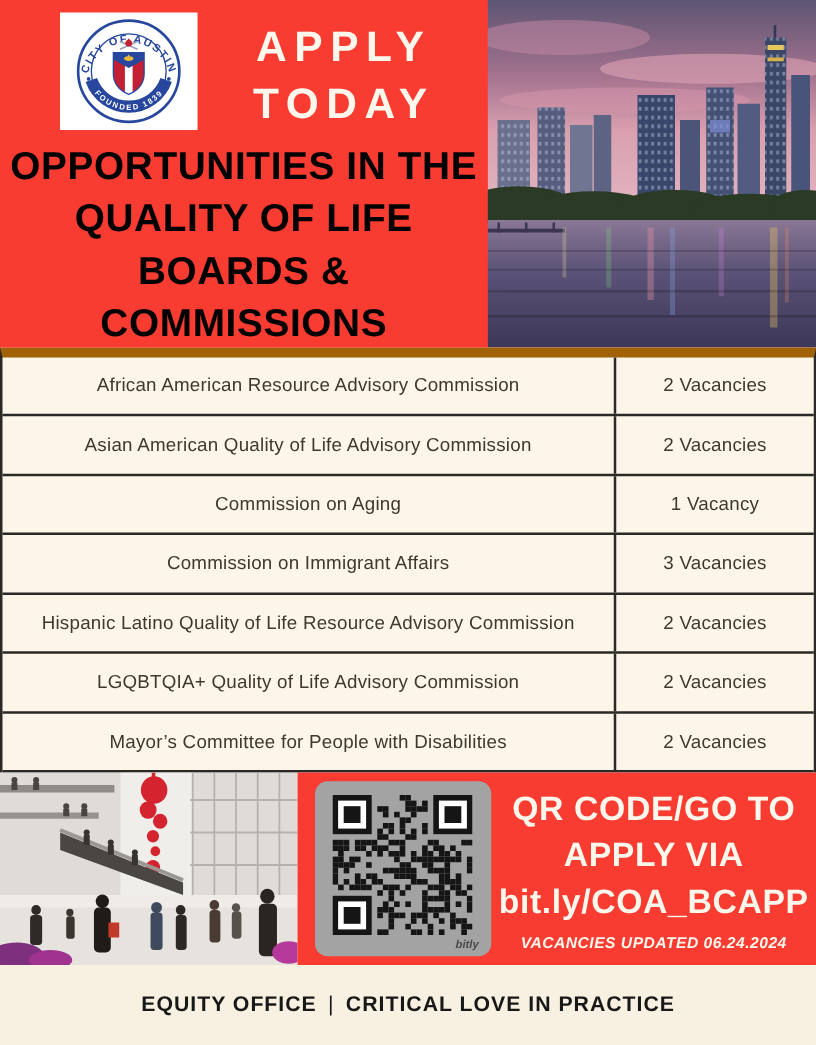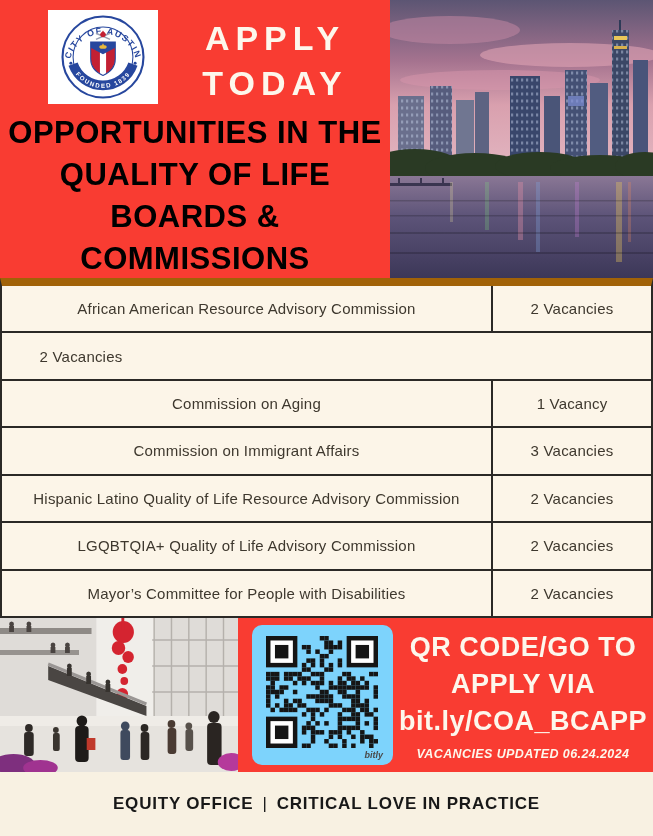--- a/index.html
+++ b/index.html
@@ -43,21 +43,21 @@
     font-size:15px; color:#3E382E; letter-spacing:0.2px;
   }
 
   
   .bottom-section { display:flex; height:154px; }
   .library-photo { width:247px; height:154px; display:block; }
   .apply-panel {
     flex:1; background:#F93C32; display:flex; align-items:center; position:relative;
   }
   .qr-box {
-    width:141px; height:140px; background:#7dd3fc; border-radius:10px;
+    width:141px; height:140px; background:#a3a3a3; border-radius:10px;
     margin-left:14px; position:relative; display:flex; align-items:center; justify-content:center;
     flex:none;
   }
   .qr-box svg { margin-top:-6px; }
   .qr-brand {
     position:absolute; right:10px; bottom:5px; font-size:9px;
     font-style:italic; font-weight:700; color:#4a4a4a;
   }
   .panel-text { flex:1; text-align:center; color:#FDF7EC; padding:0 6px; }
   .panel-line { font-size:27px; font-weight:800; line-height:37px; letter-spacing:0.5px; }
@@ -209,20 +209,21 @@
     </svg>
   </div>
 
   <div class="v-table" id="vacancy-table">
     <div class="t-row">
       <div class="name-cell">African American Resource Advisory Commission</div>
       <div class="vac-cell">2 Vacancies</div>
     </div>
 
     <div class="t-row">
+      <div class="name-cell">Asian American Quality of Life Advisory Commission</div>
       <div class="vac-cell">2 Vacancies</div>
     </div>
 
     <div class="t-row">
       <div class="name-cell">Commission on Aging</div>
       <div class="vac-cell">1 Vacancy</div>
     </div>
 
     <div class="t-row">
       <div class="name-cell">Commission on Immigrant Affairs</div>

